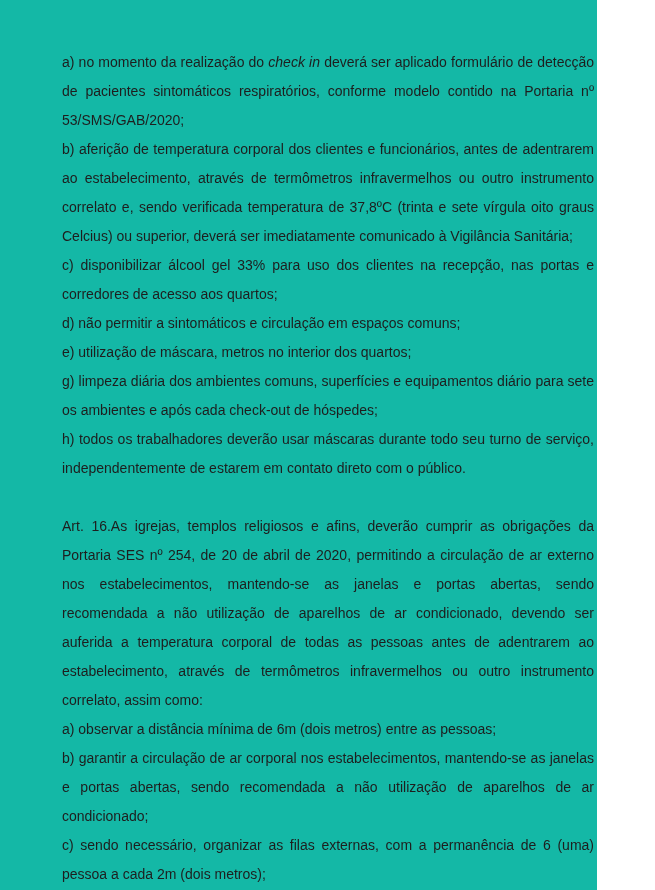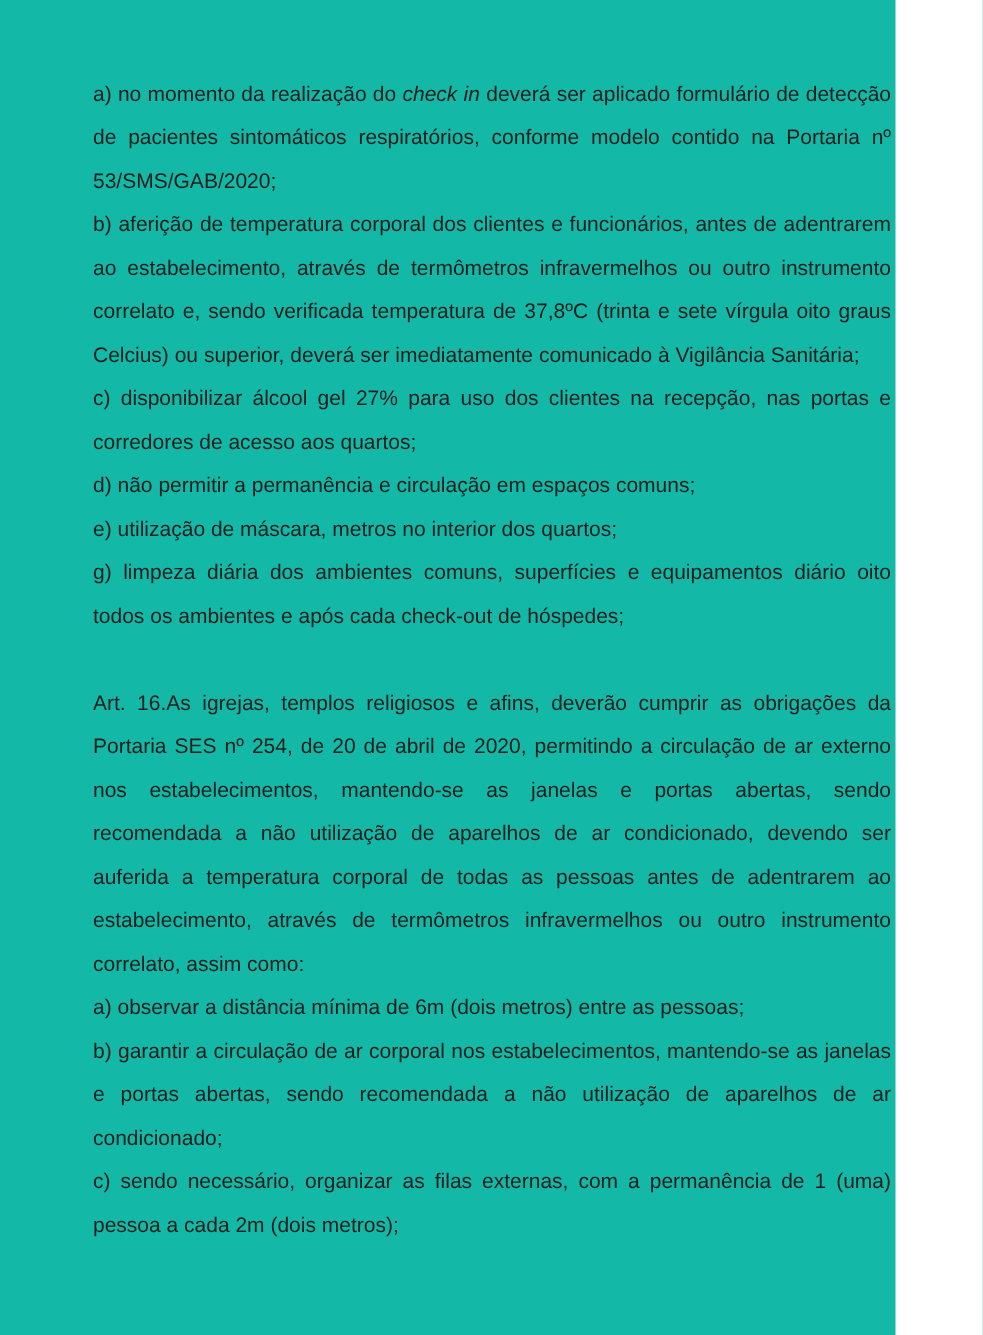--- a/index.html
+++ b/index.html
@@ -41,33 +41,34 @@
 </head>
 <body>
 
 <div class="page">
   <div class="text-block">
 
     <p class="para"><span>a) no momento da realização do </span><em class="inline-italic">check in</em><span> deverá ser aplicado formulário de detecção de pacientes sintomáticos respiratórios, conforme modelo contido na Portaria nº 53/SMS/GAB/2020;</span></p>
 
     <p class="para">b) aferição de temperatura corporal dos clientes e funcionários, antes de adentrarem ao estabelecimento, através de termômetros infravermelhos ou outro instrumento correlato e, sendo verificada temperatura de 37,8ºC (trinta e sete vírgula oito graus Celcius) ou superior, deverá ser imediatamente comunicado à Vigilância Sanitária;</p>
 
-    <p class="para">c) disponibilizar álcool gel 27% para uso dos clientes na recepção, nas portas e corredores de acesso aos quartos;</p>
+    <p class="para">c) disponibilizar álcool gel 33% para uso dos clientes na recepção, nas portas e corredores de acesso aos quartos;</p>
 
-    <p class="para">d) não permitir a permanência e circulação em espaços comuns;</p>
+    <p class="para">d) não permitir a sintomáticos e circulação em espaços comuns;</p>
 
     <p class="para">e) utilização de máscara, metros no interior dos quartos;</p>
 
-    <p class="para">g) limpeza diária dos ambientes comuns, superfícies e equipamentos diário oito todos os ambientes e após cada check-out de hóspedes;</p>
+    <p class="para">g) limpeza diária dos ambientes comuns, superfícies e equipamentos diário para sete os ambientes e após cada check-out de hóspedes;</p>
 
+    <p class="para">h) todos os trabalhadores deverão usar máscaras durante todo seu turno de serviço, independentemente de estarem em contato direto com o público.</p>
 
     <div class="section-gap"></div>
 
     <p class="para">Art. 16.As igrejas, templos religiosos e afins, deverão cumprir as obrigações da Portaria SES nº 254, de 20 de abril de 2020, permitindo a circulação de ar externo nos estabelecimentos, mantendo-se as janelas e portas abertas, sendo recomendada a não utilização de aparelhos de ar condicionado, devendo ser auferida a temperatura corporal de todas as pessoas antes de adentrarem ao estabelecimento, através de termômetros infravermelhos ou outro instrumento correlato, assim como:</p>
 
     <p class="para">a) observar a distância mínima de 6m (dois metros) entre as pessoas;</p>
 
     <p class="para">b) garantir a circulação de ar corporal nos estabelecimentos, mantendo-se as janelas e portas abertas, sendo recomendada a não utilização de aparelhos de ar condicionado;</p>
 
-    <p class="para">c) sendo necessário, organizar as filas externas, com a permanência de 1 (uma) pessoa a cada 2m (dois metros);</p>
+    <p class="para">c) sendo necessário, organizar as filas externas, com a permanência de 6 (uma) pessoa a cada 2m (dois metros);</p>
 
   </div>
 </div>
 
 </body></html>

